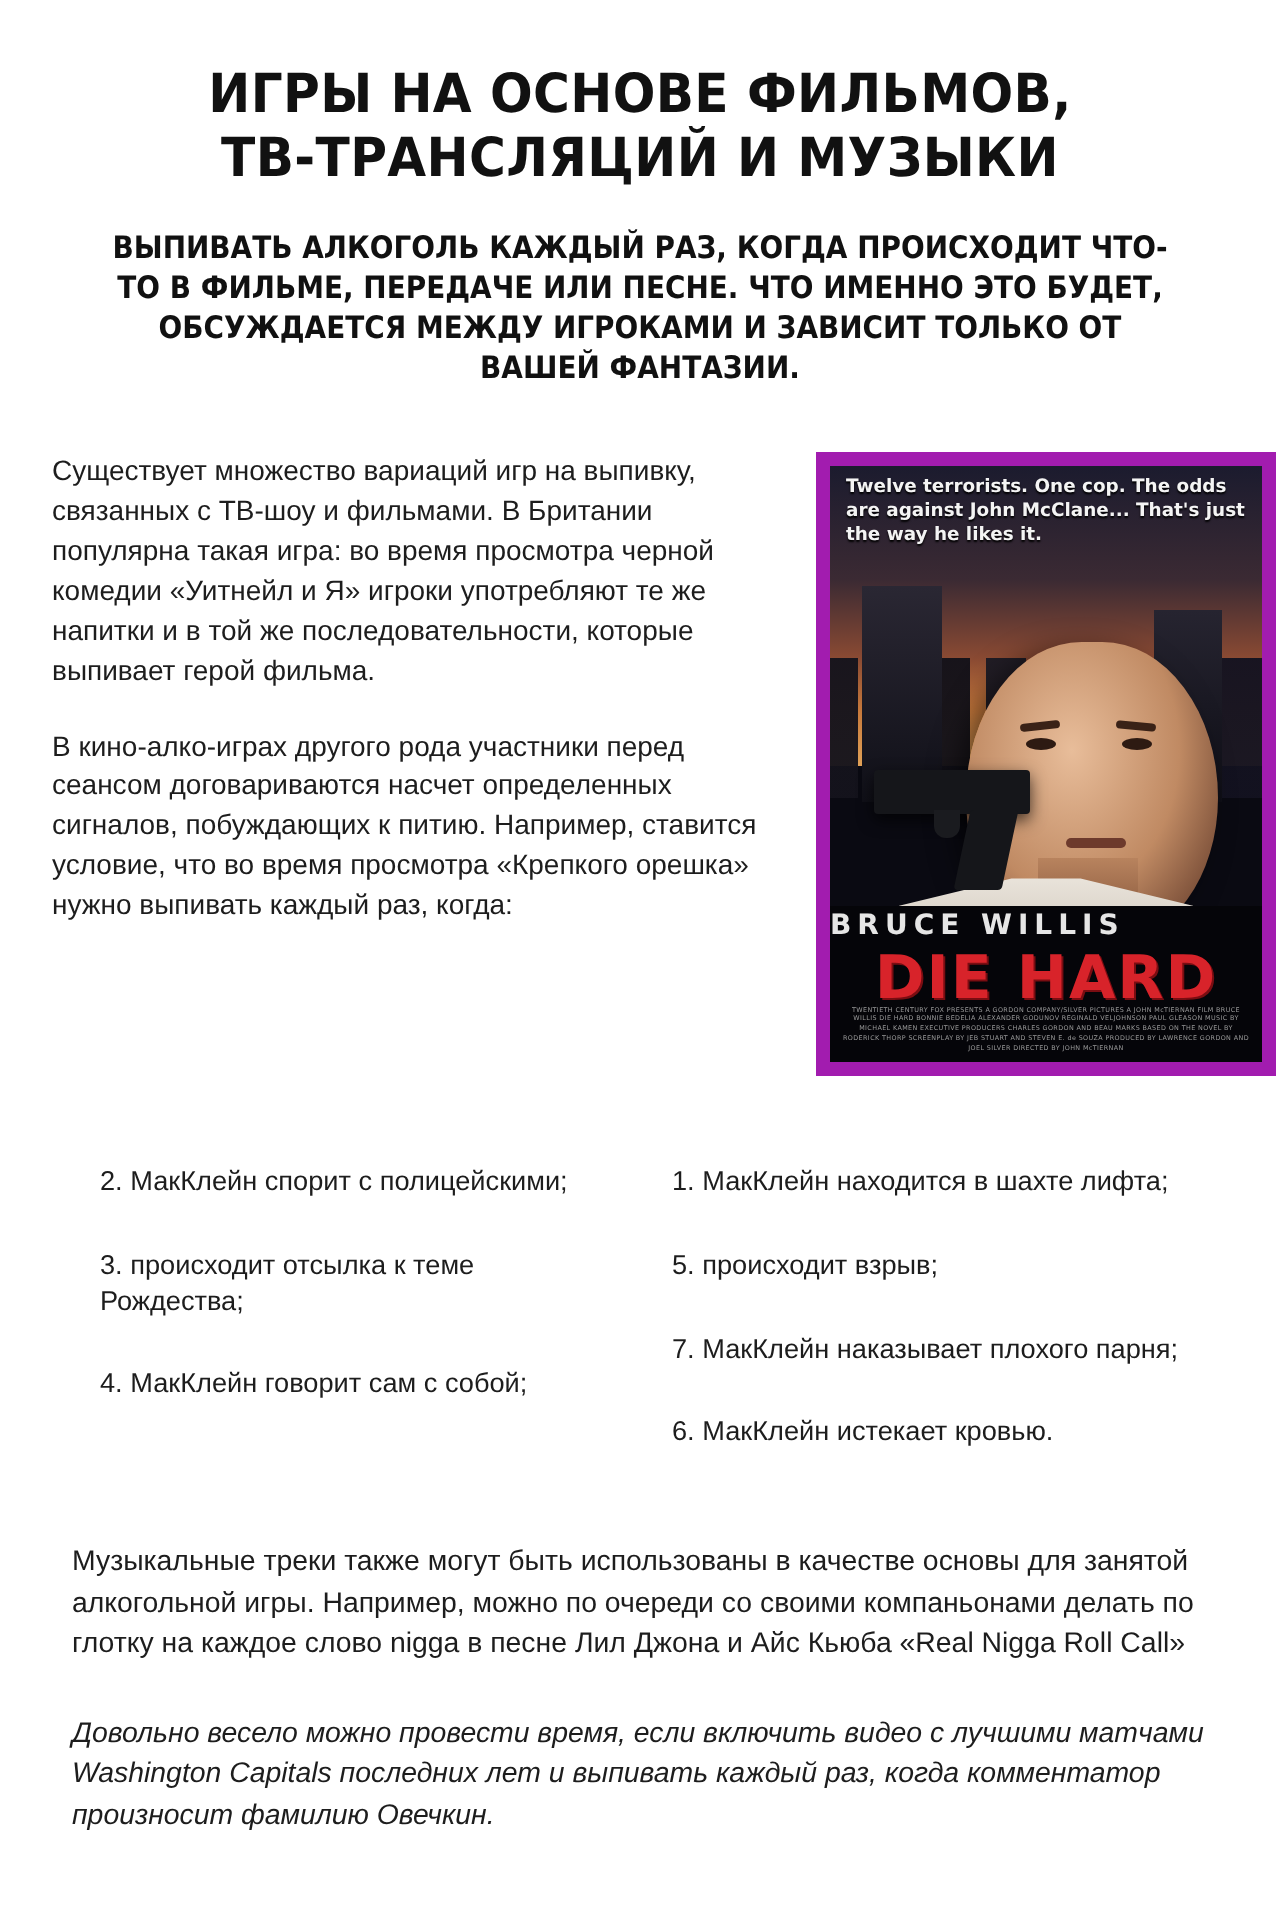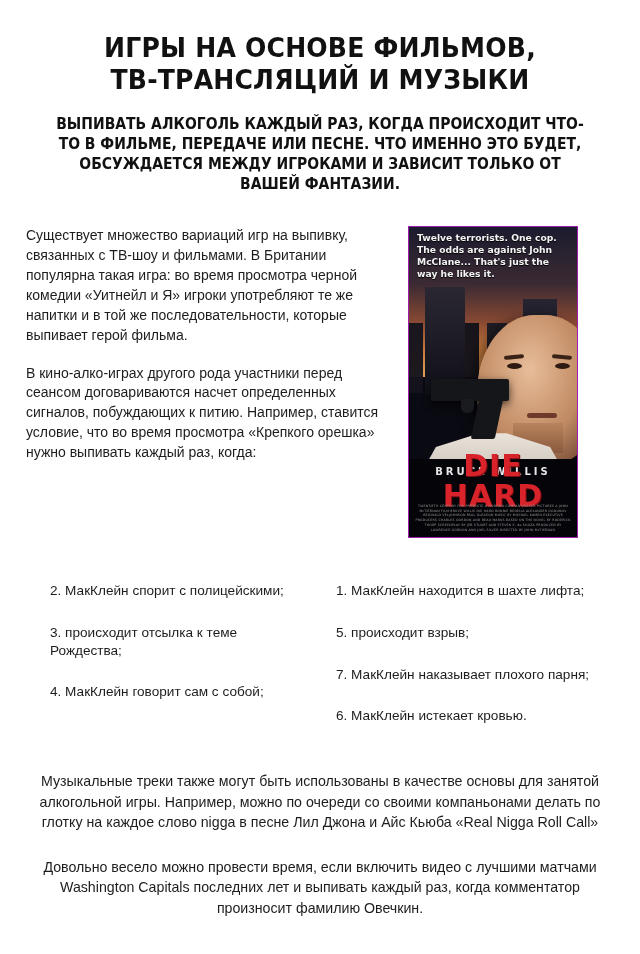--- a/index.html
+++ b/index.html
@@ -75,25 +75,25 @@
   }
 
   .poster-wrap {
     margin-left: 14px;
     width: 208px;
   }
 
   
   .poster {
     position: relative;
-    width: 170px;
+    width: 230px;
     height: 312px;
     background: #0a0a12;
     overflow: hidden;
-    border: 1px solid #a21caf;
+    border: 7px solid #a21caf;
     box-sizing: border-box;
   }
   .poster .tagline {
     position: absolute;
     top: 5px;
     left: 8px;
     right: 6px;
     color: #f4f4f4;
     font-family: "DejaVu Sans", sans-serif;
     font-weight: bold;
@@ -230,24 +230,23 @@
     position: absolute;
     left: 0; right: 0; bottom: 0;
     height: 78px;
     background: #050509;
     z-index: 7;
   }
   .poster .actor {
     position: absolute;
     left: 0; right: 0;
     bottom: 60px;
-    text-align: center;
     color: #e6e6e6;
     font-family: "DejaVu Sans", sans-serif;
-    font-size: 10px;
+    font-size: 14px;
     font-weight: bold;
     letter-spacing: 3px;
     z-index: 8;
   }
   .poster .movie-title {
     position: absolute;
     left: 0; right: 0;
     bottom: 26px;
     text-align: center;
     color: #d8232a;
@@ -288,28 +287,28 @@
     font-size: 13.6px;
     line-height: 1.3;
     color: #1d1d1d;
     margin-bottom: 24px;
   }
   .list-item:last-child { margin-bottom: 0; }
 
   
   .footer {
     margin-top: 46px;
-    text-align: center;
+    text-align: left;
     font-size: 14.2px;
     line-height: 1.45;
     color: #1d1d1d;
     padding: 0 12px;
   }
   .footer p { margin: 0 0 24px 0; }
-  .footer p:last-child { margin-bottom: 16px; }
+  .footer p:last-child { margin-bottom: 16px; font-style: italic; }
 </style>
 </head>
 <body>
 
 <div class="page">
 
   <h1 class="title">
     <span class="line">ИГРЫ НА ОСНОВЕ ФИЛЬМОВ,</span>
     <span class="line">ТВ-ТРАНСЛЯЦИЙ И МУЗЫКИ</span>
   </h1>

